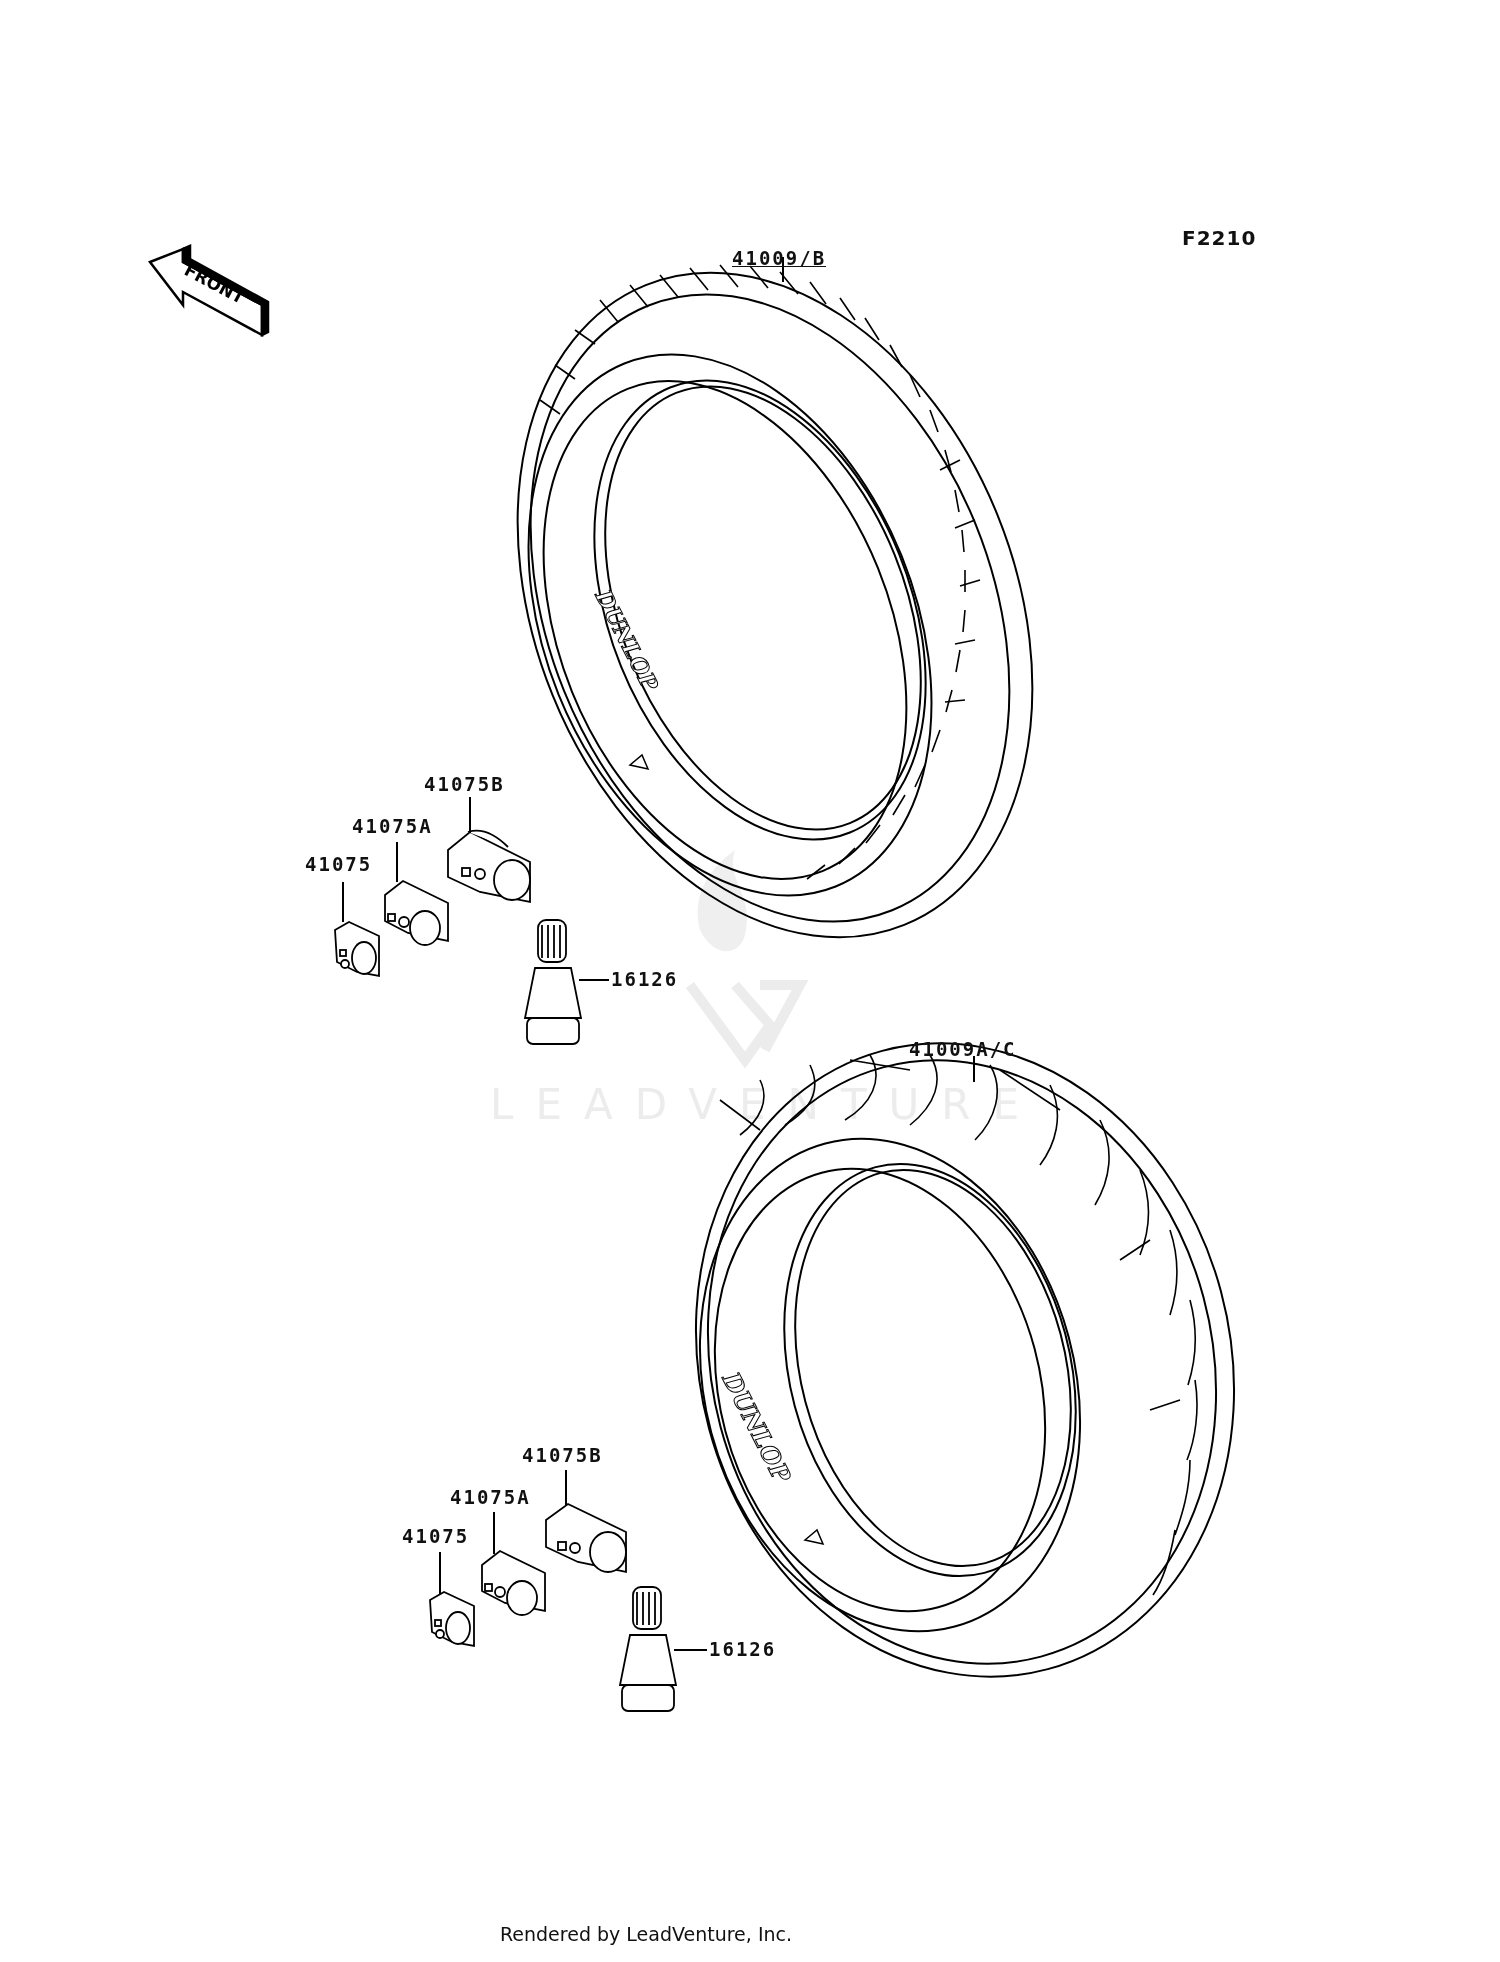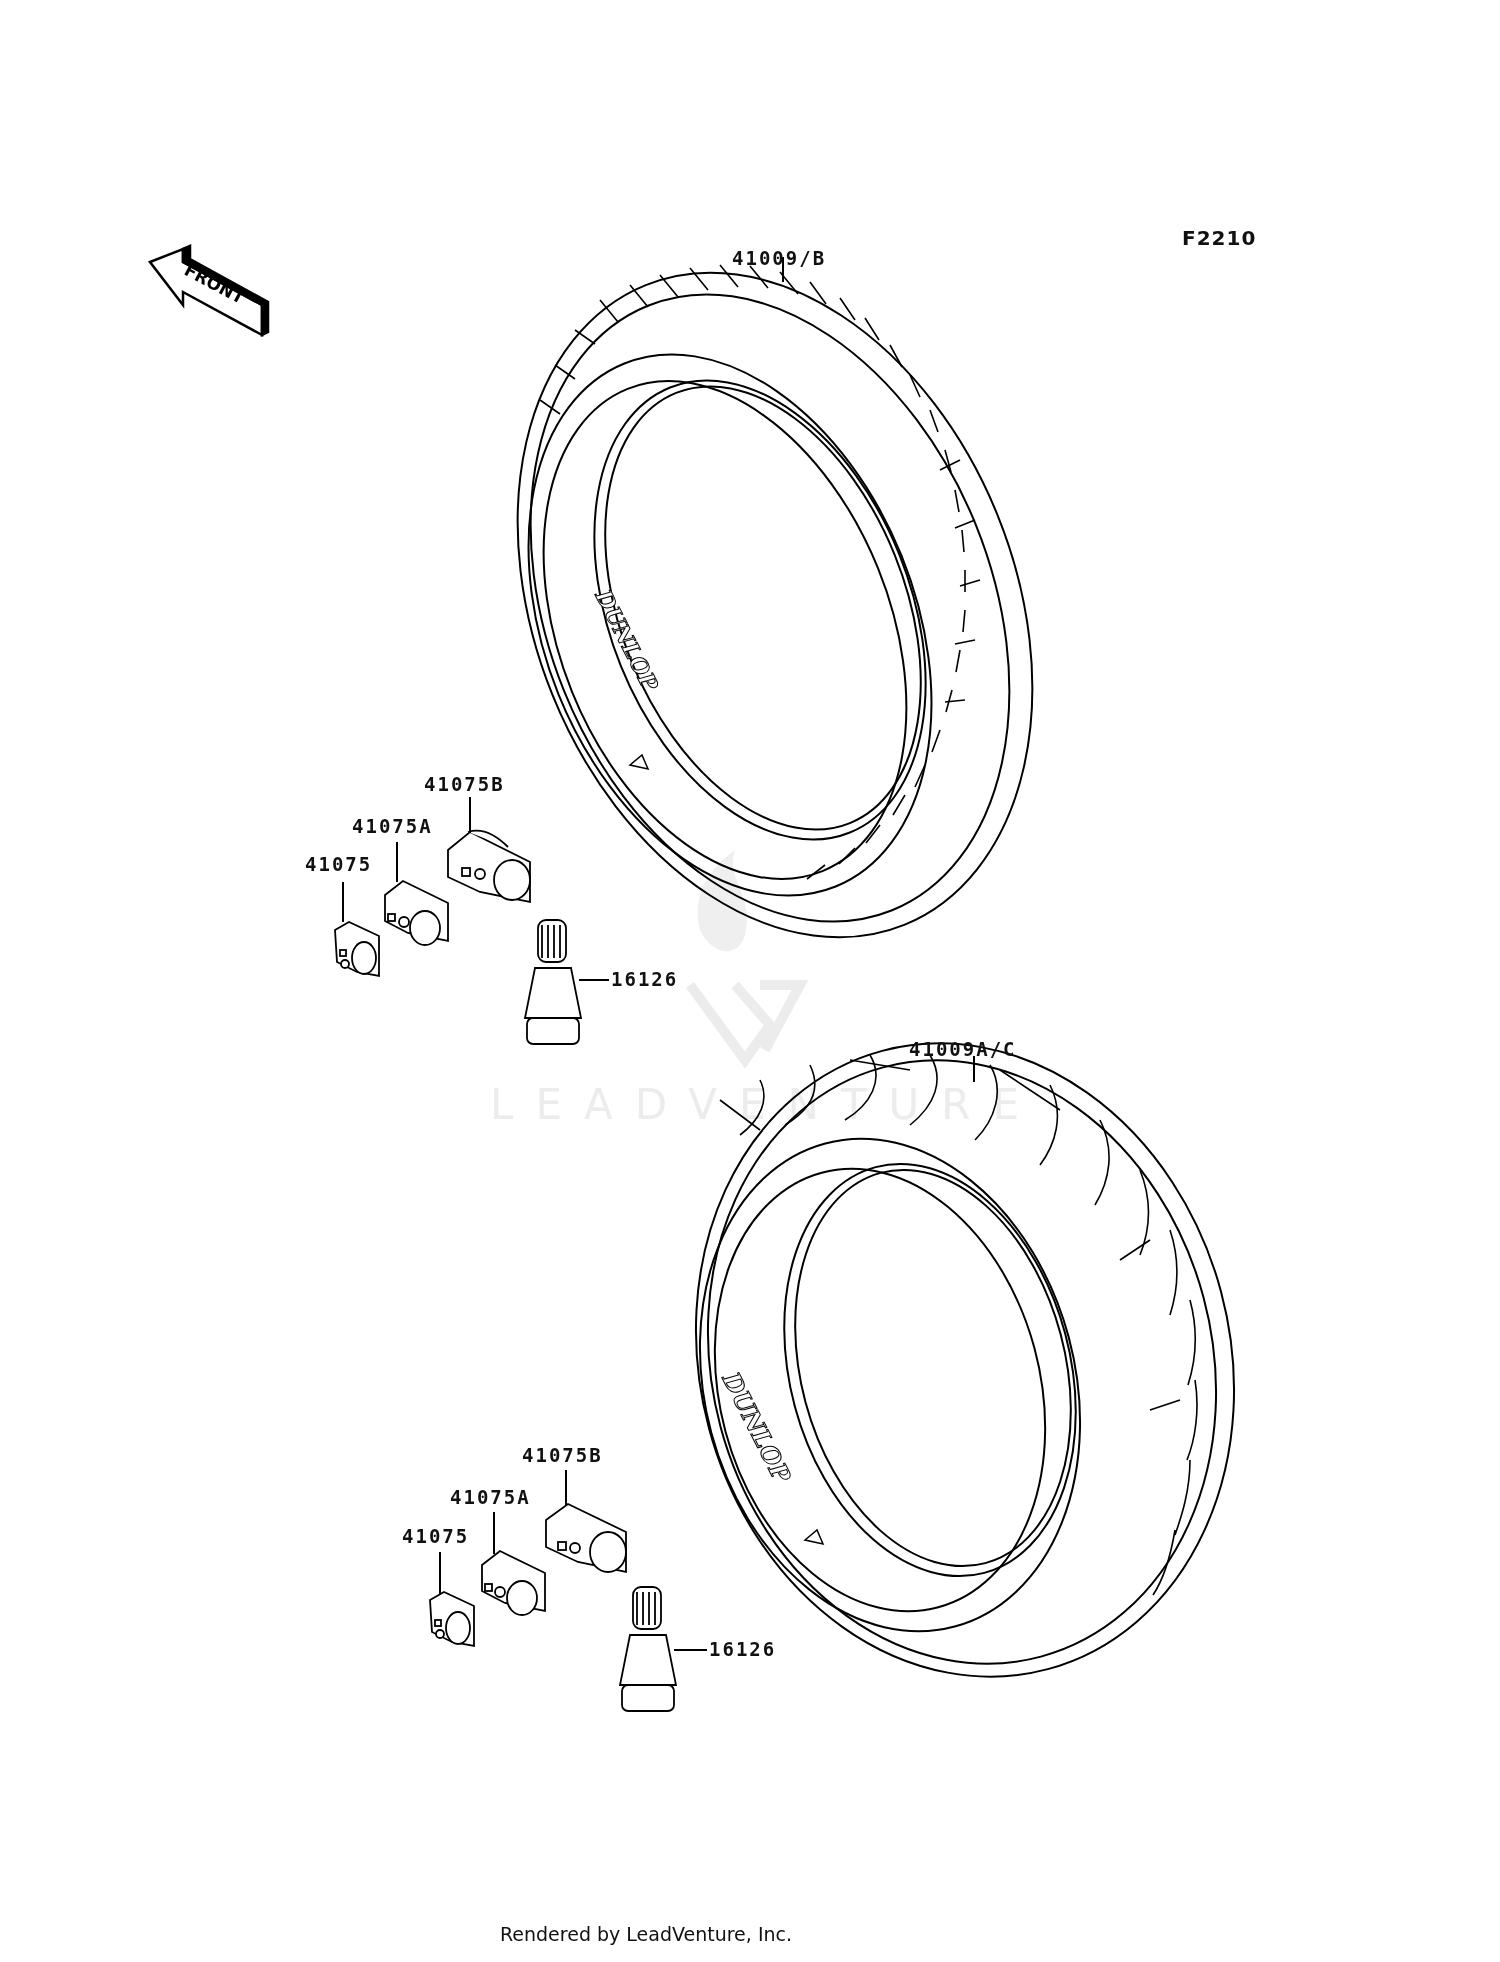--- a/index.html
+++ b/index.html
@@ -122,21 +122,21 @@
     <g stroke="#000" stroke-width="2">
       <line x1="566" y1="1470" x2="566" y2="1506"></line>
       <line x1="494" y1="1512" x2="494" y2="1554"></line>
       <line x1="440" y1="1552" x2="440" y2="1594"></line>
       <line x1="674" y1="1650" x2="707" y2="1650"></line>
     </g>
   </svg>
 
   <div class="fig-id" style="left:1182px; top:226px;">F2210</div>
 
-  <div class="label" style="left:732px; top:247px;">41009/B</div>
+  <div class="label" style="left:732px; top:247px;text-decoration:underline;">41009/B</div>
   <div class="label" style="left:909px; top:1038px;text-align:right;">41009A/C</div>
 
   <div class="label" style="left:424px; top:773px;">41075B</div>
   <div class="label" style="left:352px; top:815px;">41075A</div>
   <div class="label" style="left:305px; top:853px;">41075</div>
   <div class="label" style="left:611px; top:968px;">16126</div>
 
   <div class="label" style="left:522px; top:1444px;">41075B</div>
   <div class="label" style="left:450px; top:1486px;">41075A</div>
   <div class="label" style="left:402px; top:1525px;">41075</div>

